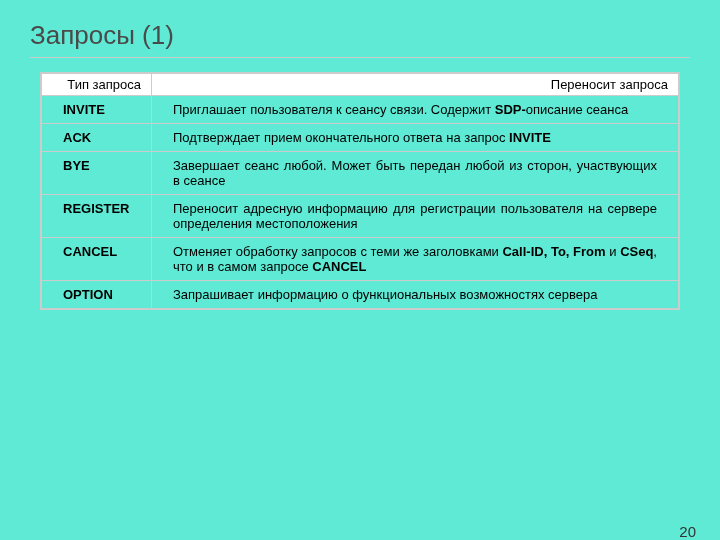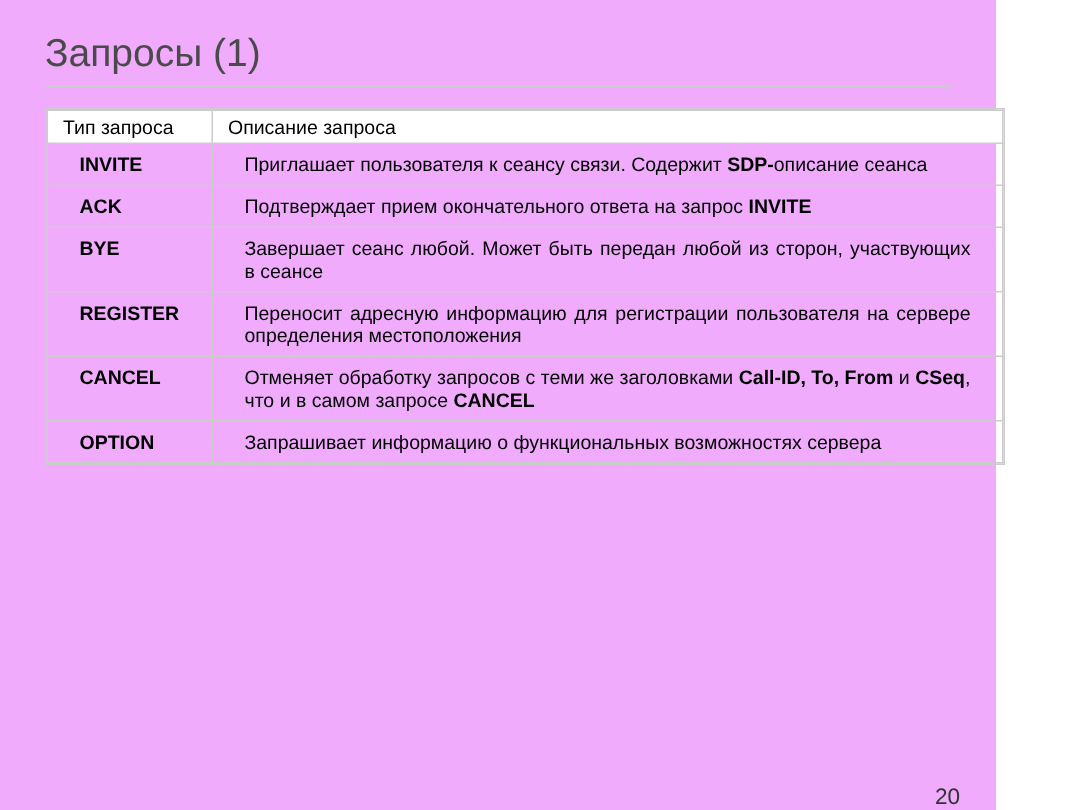--- a/index.html
+++ b/index.html
@@ -7,23 +7,23 @@
     body {
       width: 720px;
       height: 540px;
       background: #ffffff;
       font-family: Arial, sans-serif;
       position: relative;
       overflow: hidden;
     }
 
     .page-container {
-      width: 664px;
+      width: 720px;
       height: 540px;
-      background: #f0abfc;
+      background: #5eead4;
       padding: 20px 30px 20px 30px;
       position: relative;
     }
 
     .page-title {
       font-size: 26px;
       font-weight: normal;
       color: #4a4a4a;
       margin-bottom: 8px;
       padding-bottom: 6px;
@@ -41,21 +41,21 @@
 
     table {
       width: 100%;
       border-collapse: collapse;
       font-size: 13px;
     }
 
     thead tr th {
       border: 1px solid #cccccc;
       padding: 3px 10px;
-      text-align: left;
+      text-align: right;
       font-weight: normal;
       background: #ffffff;
       font-size: 13px;
     }
 
     tbody tr td {
       border: 1px solid #cccccc;
       padding: 6px 21px;
       vertical-align: top;
     }
@@ -87,21 +87,21 @@
 <body>
 
 <div class="page-container">
   <h1 class="page-title">Запросы (1)</h1>
 
   <div class="table-wrapper">
     <table>
       <thead>
         <tr>
           <th>Тип запроса</th>
-          <th>Описание запроса</th>
+          <th>Переносит запроса</th>
         </tr>
       </thead>
       <tbody>
         <tr>
           <td>INVITE</td>
           <td>
             Приглашает пользователя к сеансу связи. Содержит <span class="bold-word">SDP-</span>описание сеанса
           </td>
         </tr>
         <tr>

